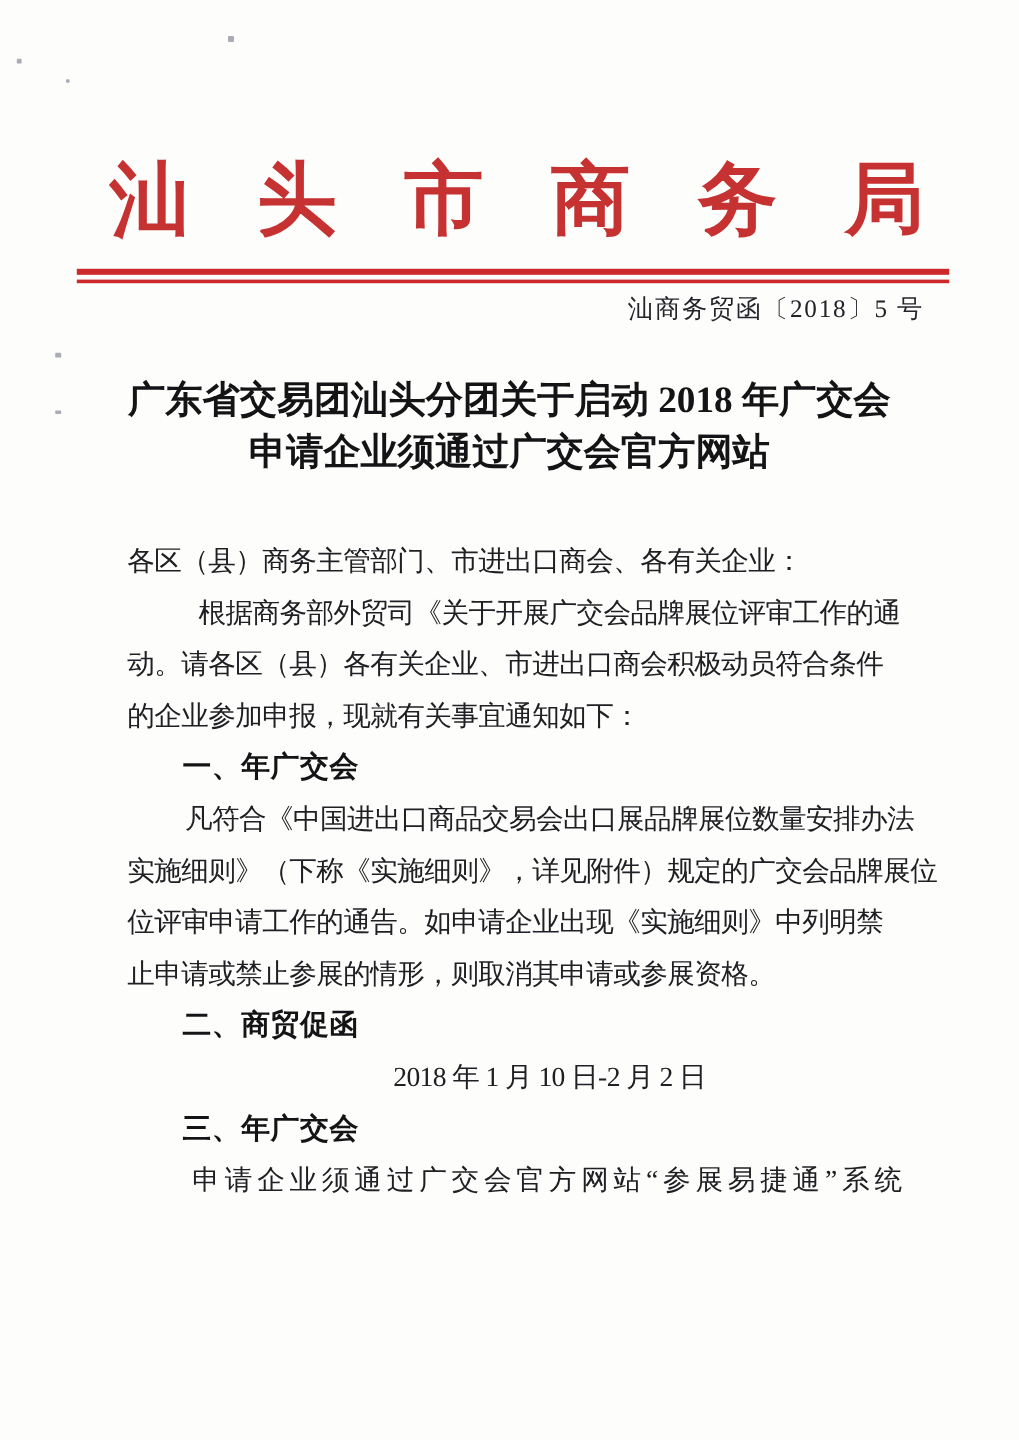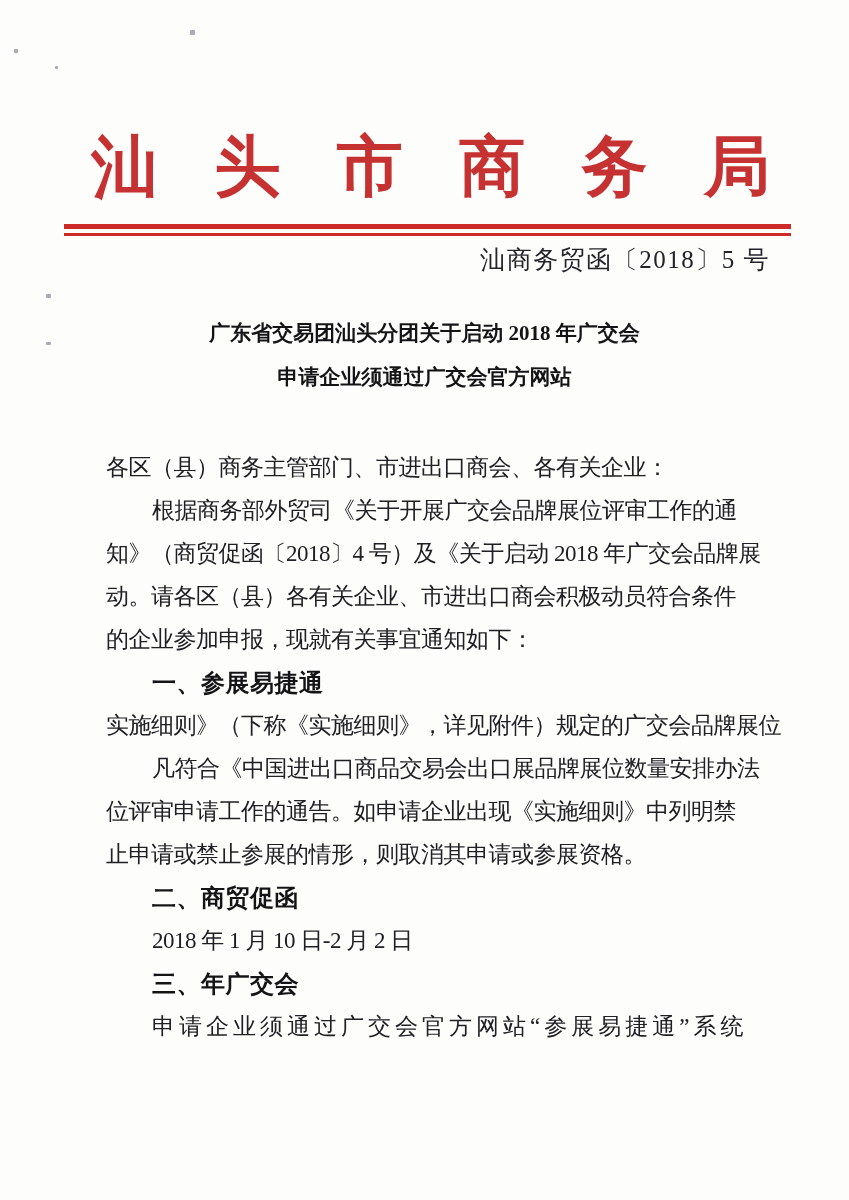--- a/index.html
+++ b/index.html
@@ -42,51 +42,51 @@
   }
   .rule-thin {
     margin-top: 4px;
     height: 3px;
     background: var(--accent-rule, #cc2929);
   }
   .doc-number {
     position: absolute;
     top: 243px;
     right: 79px;
-    font-size: 25px;
+    font-size: 21px;
     letter-spacing: 1.5px;
     color: #23232a;
   }
   
   .doc-title {
     position: absolute;
     top: 311px;
     left: 0;
     right: 0;
     margin: 0;
     text-align: center;
     font-family: "Liberation Serif", serif;
     font-weight: 700;
-    font-size: 21px;
+    font-size: 31px;
     line-height: 44px;
     color: #141416;
   }
   
   .doc-body {
     position: absolute;
     top: 446px;
     left: 106px;
     width: 658px;
     font-size: 23px;
     line-height: 43px;
     letter-spacing: -0.5px;
     color: #202024;
   }
   .line { white-space: nowrap; }
-  .line.indent { text-indent: 46px; }
+  .line.indent { text-indent: 46px; text-align: center; }
   .line.salutation { text-indent: 0; }
   .line.heading {
     text-indent: 46px;
     font-family: "Liberation Sans", sans-serif;
     font-weight: 700;
     font-size: 24px;
     letter-spacing: 0.5px;
     color: #141416;
   }
   .line.spread { letter-spacing: 4px; }
@@ -126,26 +126,25 @@
   </header>
 
   <h1 class="doc-title">
     <div>广东省交易团汕头分团关于启动 2018 年广交会</div>
     <div>申请企业须通过广交会官方网站</div>
   </h1>
 
   <main class="doc-body">
       <div class="line salutation">各区（县）商务主管部门、市进出口商会、各有关企业：</div>
       <div class="line indent">根据商务部外贸司《关于开展广交会品牌展位评审工作的通</div>
-      <div class="line flush">知》（商贸促函〔2018〕4 号）及《关于启动 2018 年广交会品牌展</div>
       <div class="line flush">动。请各区（县）各有关企业、市进出口商会积极动员符合条件</div>
       <div class="line flush">的企业参加申报，现就有关事宜通知如下：</div>
-      <div class="line heading">一、参展易捷通</div>
+      <div class="line heading">一、年广交会</div>
+      <div class="line indent">凡符合《中国进出口商品交易会出口展品牌展位数量安排办法</div>
       <div class="line flush">实施细则》（下称《实施细则》，详见附件）规定的广交会品牌展位</div>
-      <div class="line indent">凡符合《中国进出口商品交易会出口展品牌展位数量安排办法</div>
       <div class="line flush">位评审申请工作的通告。如申请企业出现《实施细则》中列明禁</div>
       <div class="line flush">止申请或禁止参展的情形，则取消其申请或参展资格。</div>
       <div class="line heading">二、商贸促函</div>
       <div class="line indent">2018 年 1 月 10 日-2 月 2 日</div>
       <div class="line heading">三、年广交会</div>
       <div class="line indent spread">申请企业须通过广交会官方网站“参展易捷通”系统</div>
     </main>
 
 </div>
 

